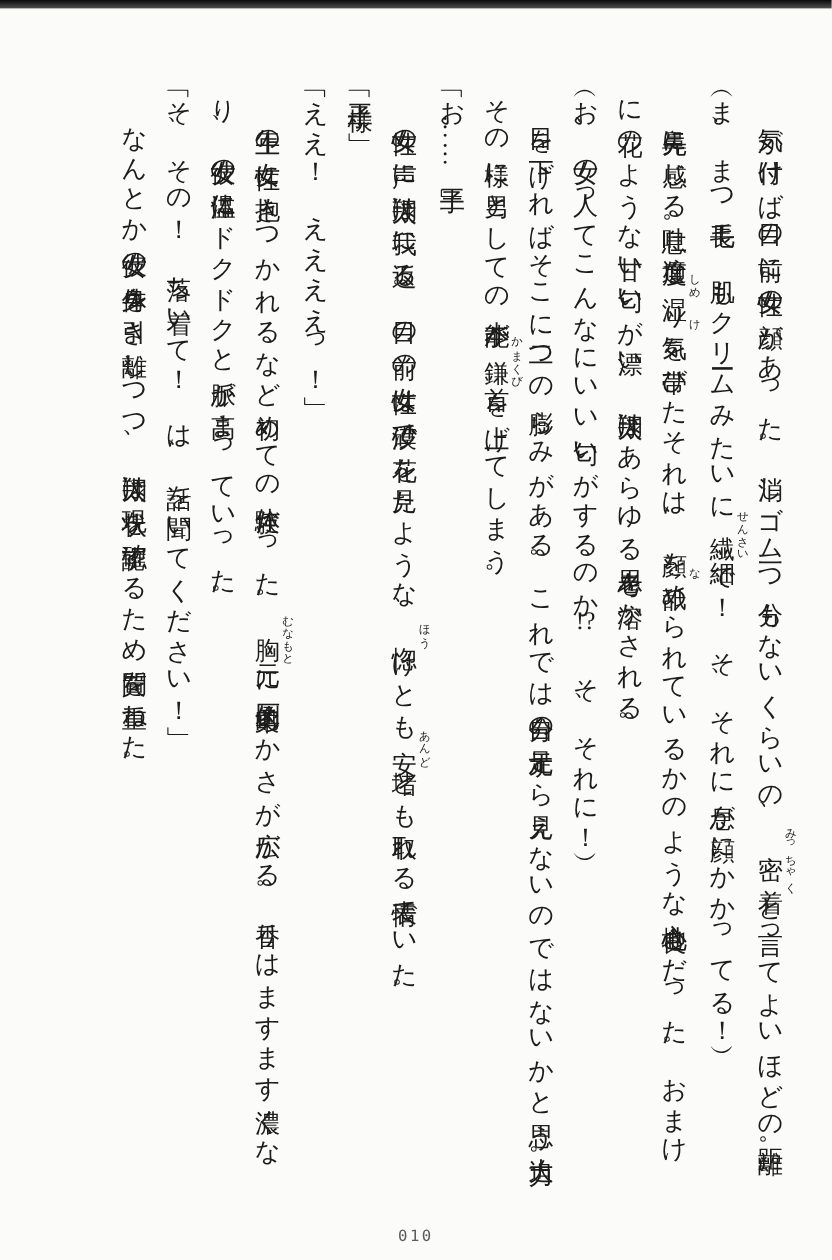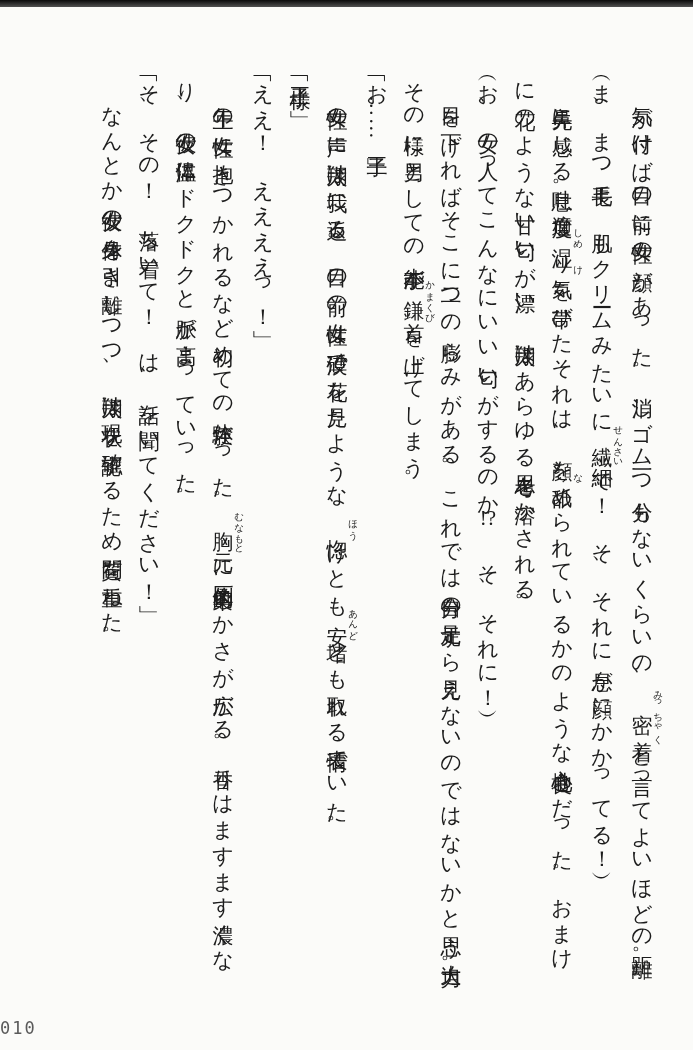--- a/index.html
+++ b/index.html
@@ -30,23 +30,23 @@
   ruby { line-height: 37px; }
   rt {
     font-size: 9.5px;
     letter-spacing: 0;
     font-family: "Liberation Serif", "DejaVu Serif", serif;
   }
   .tcy { text-combine-upright: all; -webkit-text-combine: horizontal; }
   .page-number {
     position: absolute;
     bottom: 12px; left: 0; right: 0;
-    text-align: left;
+    text-align: center;
     font-family: "DejaVu Sans Mono", "Liberation Mono", monospace;
-    font-size: 17px;
+    font-size: 13px;
     letter-spacing: 2px;
     color: #5a5a5a;
   }
 </style>
 </head>
 <body>
 
 <div class="top-edge"></div>
 
 <div class="page-text">

